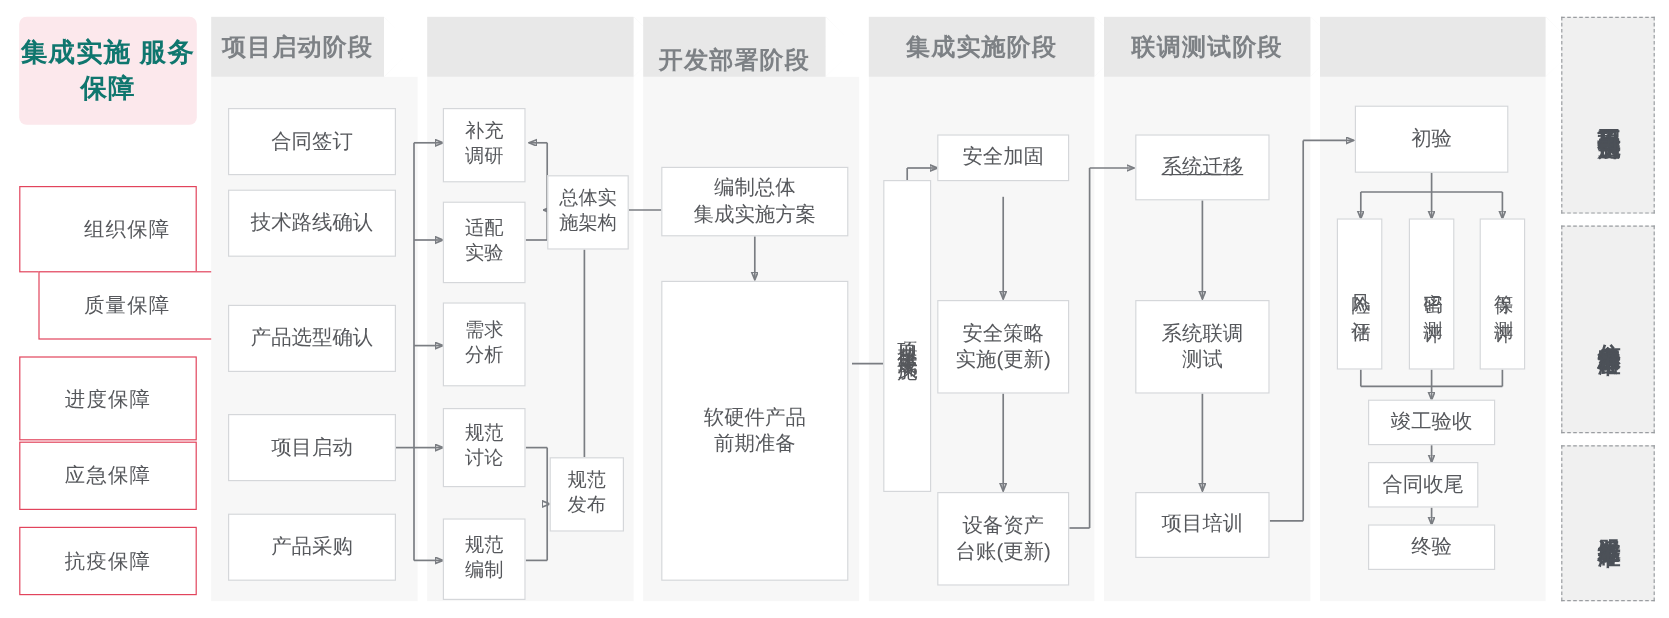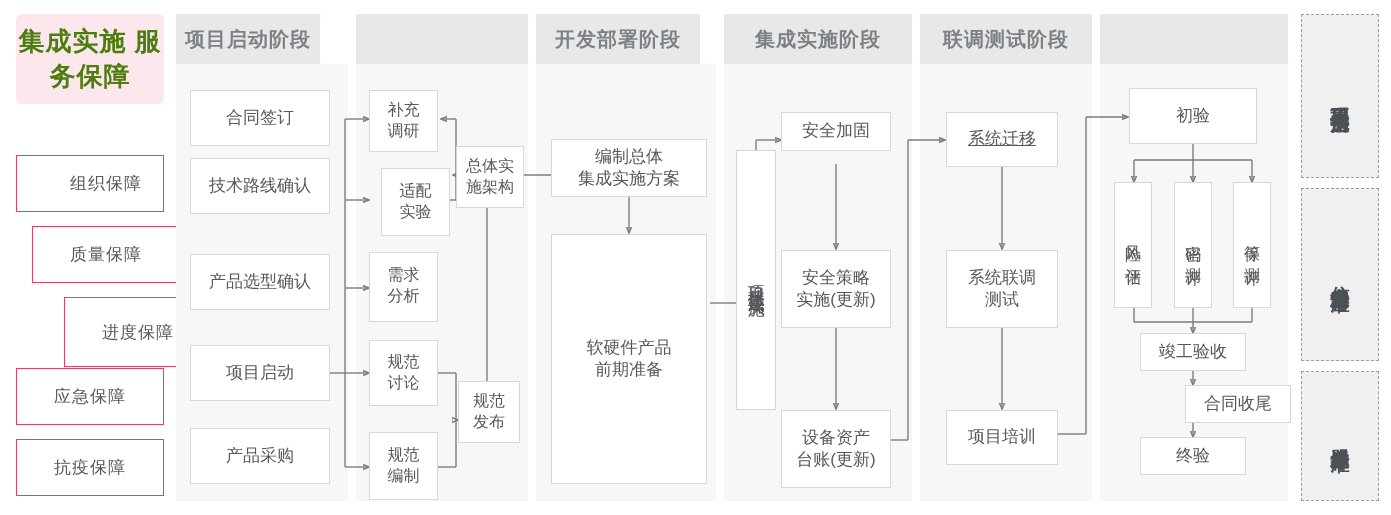--- a/index.html
+++ b/index.html
@@ -14,23 +14,23 @@
   #stage{ position:relative; width:1391px; height:515px; }
 
   
   .lead-box{
     position:absolute;
     left:16px; width:148px;
     background:#fce8ec;
     border-radius:6px;
     display:flex; align-items:center; justify-content:center;
     text-align:center;
-    color:#4d7c0f;
+    color:#0f766e;
     font-weight:bold;
-    font-size:26px;
+    font-size:22px;
     line-height:1.35;
     letter-spacing:1px;
   }
   .guard-box{
     position:absolute;
     left:16px; width:148px;
     background:#ffffff;
     border:1px solid #e2445c;
     display:flex; align-items:center; justify-content:center;
     font-size:17px;
@@ -115,43 +115,43 @@
   #wires path, #wires line{ stroke:#7a7d82; stroke-width:1.4; fill:none; }
 </style>
 </head>
 <body>
 
 <div id="stage">
 
   <div class="lead-box" style="top:14px;height:90px;">集成实施
 服务保障</div>
 
-  <div class="guard-box" style="top:155px;height:57px;padding-left:32px;">组织保障</div>
+  <div class="guard-box" style="top:155px;height:72px;padding-left:32px;">组织保障</div>
   <div class="guard-box" style="top:226px;height:57px;margin-left:16px;">质量保障</div>
-  <div class="guard-box" style="top:297px;height:70px;margin-left:48px;">进度保障</div>
+  <div class="guard-box" style="top:297px;height:70px;">进度保障</div>
   <div class="guard-box" style="top:368px;height:57px;">应急保障</div>
   <div class="guard-box" style="top:439px;height:57px;">抗疫保障</div>
 
   <div class="phase-panel" style="left:176px;width:172px;"></div>
   <div class="phase-panel" style="left:356px;width:172px;"></div>
   <div class="phase-panel" style="left:536px;width:180px;"></div>
   <div class="phase-panel" style="left:724px;width:188px;"></div>
   <div class="phase-panel" style="left:920px;width:172px;"></div>
   <div class="phase-panel" style="left:1100px;width:188px;"></div>
 
   <div class="phase-head" style="left:176px;width:144px;">
     <span>项目启动阶段</span>
     <span class="notch"></span>
     <span class="notch-in"></span>
   </div>
   <div class="phase-head" style="left:356px;width:172px;">
     <span class="notch"></span>
     <span class="notch-in"></span>
   </div>
-  <div class="phase-head" style="left:536px;width:164px;">
+  <div class="phase-head" style="left:536px;width:152px;align-items:flex-end;">
     <span>开发部署阶段</span>
     <span class="notch"></span>
     <span class="notch-in"></span>
   </div>
   <div class="phase-head" style="left:724px;width:188px;">
     <span>集成实施阶段</span>
     <span class="notch"></span>
     <span class="notch-in"></span>
   </div>
   <div class="phase-head" style="left:920px;width:172px;">
@@ -235,23 +235,23 @@
   </svg>
 
   <div class="node" style="left:190px;top:90px;width:140px;height:56px;">合同签订</div>
   <div class="node" style="left:190px;top:158px;width:140px;height:56px;">技术路线确认</div>
   <div class="node" style="left:190px;top:254px;width:140px;height:56px;">产品选型确认</div>
   <div class="node" style="left:190px;top:345px;width:140px;height:56px;">项目启动</div>
   <div class="node" style="left:190px;top:428px;width:140px;height:56px;">产品采购</div>
 
   <div class="node small" style="left:369px;top:90px;width:69px;height:62px;">补充
 调研</div>
-  <div class="node small" style="left:381px;top:168px;width:69px;height:68px;">适配
+  <div class="node small" style="left:369px;top:168px;width:69px;height:68px;">适配
 实验</div>
-  <div class="node small" style="left:369px;top:252px;width:69px;height:70px;font-family:Liberation Mono, monospace;">需求
+  <div class="node small" style="left:369px;top:252px;width:69px;height:70px;">需求
 分析</div>
   <div class="node small" style="left:369px;top:340px;width:69px;height:66px;">规范
 讨论</div>
   <div class="node small" style="left:369px;top:432px;width:69px;height:68px;">规范
 编制</div>
   <div class="node small" style="left:456px;top:146px;width:68px;height:62px;">总体实
 施架构</div>
   <div class="node small" style="left:458px;top:381px;width:62px;height:62px;">规范
 发布</div>
 
@@ -273,21 +273,21 @@
   <div class="node" style="left:946px;top:410px;width:112px;height:55px;">项目培训</div>
 
   <div class="node" style="left:1129px;top:88px;width:128px;height:56px;">初验</div>
   <div class="node vert small" style="left:1114px;top:182px;width:38px;height:126px;">风险
 评估</div>
   <div class="node vert small" style="left:1174px;top:182px;width:38px;height:126px;">密码
 测评</div>
   <div class="node vert small" style="left:1233px;top:182px;width:38px;height:126px;">等保
 测评</div>
   <div class="node" style="left:1140px;top:333px;width:106px;height:38px;">竣工验收</div>
-  <div class="node" style="left:1185px;top:385px;width:106px;height:38px;">合同收尾</div>
+  <div class="node" style="left:1140px;top:385px;width:92px;height:38px;">合同收尾</div>
   <div class="node" style="left:1140px;top:437px;width:106px;height:38px;">终验</div>
 
   <div class="std-box" style="top:14px;height:164px;">
     <span class="vtext">工程项目实施指引</span>
   </div>
   <div class="std-box" style="top:188px;height:173px;">
     <span class="vtext">信息安全保密标准</span>
   </div>
   <div class="std-box" style="top:371px;height:130px;">
     <span class="vtext">运维服务标准</span>

